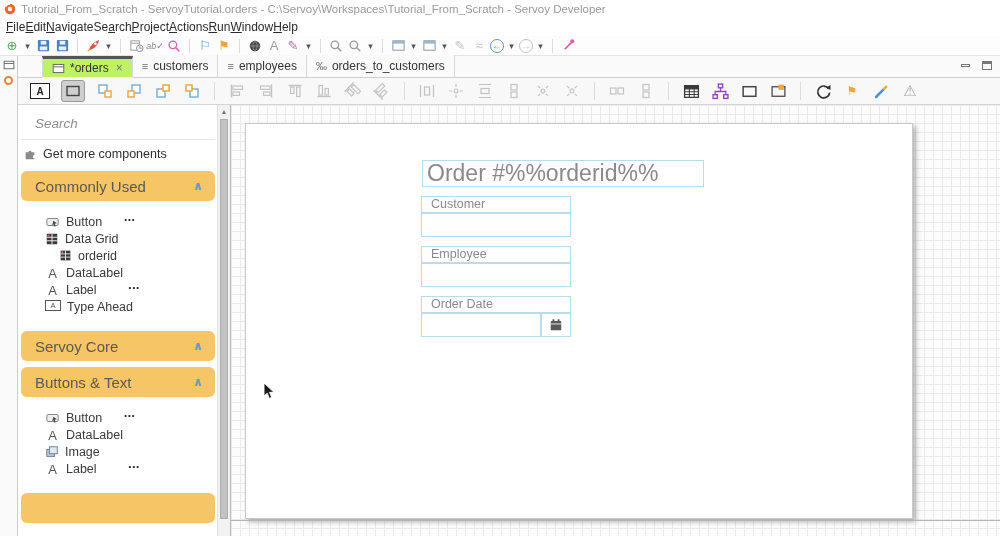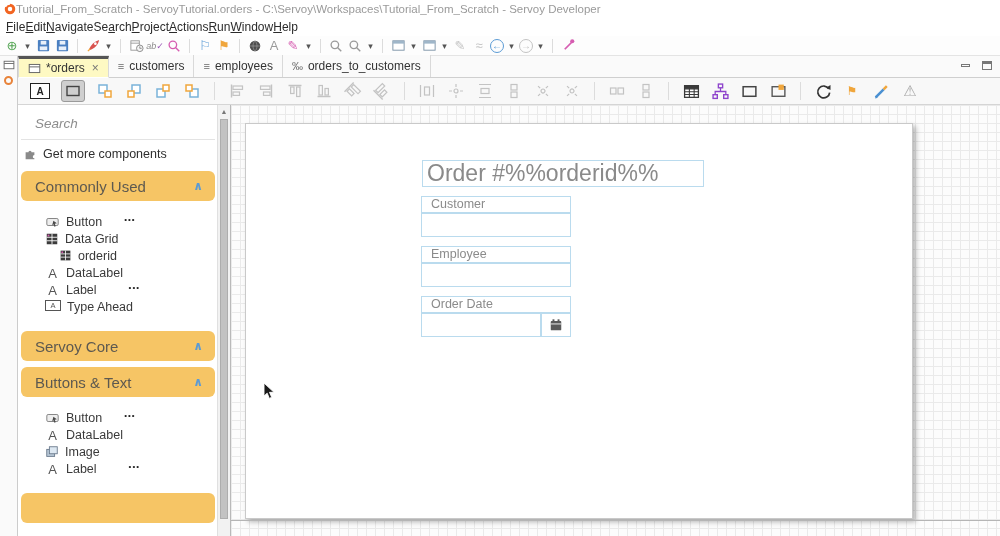--- a/index.html
+++ b/index.html
@@ -1,18 +1,18 @@
 <!DOCTYPE html>
 <html><head>
 <meta charset="utf-8">
 <style>
   * { margin:0; padding:0; box-sizing:border-box; }
   html,body { width:1000px; height:536px; overflow:hidden; background:#fff;
     font-family:"Liberation Sans","DejaVu Sans",sans-serif; font-size:12px; color:#333; }
-  .titlebar { height:18px; display:flex; align-items:center; padding-left:4px; background:#fff; }
+  .titlebar { height:18px; display:flex; align-items:center; gap:5px; padding-left:4px; background:#fff; }
   .titlebar .title { color:#9a9a9a; font-size:11.5px; white-space:nowrap; }
   .menubar { height:18px; display:flex; align-items:center; padding-left:6px; background:#fff; }
   .menubar span { font-size:12px; color:#2b2b2b; cursor:default; }
   .menubar u { text-decoration:underline; }
   .toolbar1 { height:20px; display:flex; align-items:center; gap:3px; padding-left:4px; background:#fdfdfd; border-bottom:1px solid #e4e4e4; }
   .ti { display:inline-flex; align-items:center; justify-content:center; width:16px; height:16px; font-size:13px; line-height:16px; }
   .dd { width:9px; font-size:9px; color:#555; }
   .sep1 { width:1px; height:14px; background:#dcdcdc; margin:0 4px; }
   .g { color:#51a351; }
   .grey { color:#9a9a9a; }
@@ -23,21 +23,21 @@
   .abc { display:inline-flex; align-items:flex-end; font-size:9px; color:#8a8a8a; }
   .abc b { color:#9b59b6; font-size:9px; }
 
   .workrow { position:relative; height:480px; display:flex; }
   .leftstrip { width:18px; border-right:1px solid #ccc; display:flex; flex-direction:column; align-items:center; padding-top:3px; gap:5px; background:#fafafa; }
   .oring { width:9px; height:9px; border:2px solid #e8833a; border-radius:50%; }
   .editor { flex:1; display:flex; flex-direction:column; min-width:0; }
 
   .tabbar { height:22px; display:flex; align-items:flex-end; background:#fafafa; border-bottom:1px solid #cfcfcf; position:relative; }
   .tab { height:22px; display:flex; align-items:center; gap:5px; padding:0 9px; border-right:1px solid #d9d9d9; font-size:12px; color:#333; background:#fafafa; cursor:default; }
-  .tab.active { background:#fef9c3; border-top:3px solid #555; border-left:1px solid #d9d9d9; margin-bottom:-1px; border-bottom:1px solid #fff; }
+  .tab.active { background:#bef264; border-top:3px solid #555; border-left:1px solid #d9d9d9; margin-bottom:-1px; border-bottom:1px solid #fff;margin-left:24px; }
   .tab .close { color:#777; font-size:12px; margin-left:2px; }
   .tab .licon { color:#6a6a6a; font-size:11px; }
   .winctrl { position:absolute; right:8px; top:3px; display:flex; gap:12px; }
   .wmin { width:9px; height:3px; border:1px solid #777; margin-top:5px; }
   .wmax { width:10px; height:9px; border:1px solid #777; border-top:3px solid #777; margin-top:2px; }
 
   .toolbar2 { height:27px; display:flex; align-items:center; gap:11px; padding-left:12px; background:#f8f8f8; border-bottom:1px solid #d5d5d5; }
   .ei { display:inline-flex; align-items:center; justify-content:center; width:18px; height:18px; }
   .sep2 { width:1px; height:18px; background:#dcdcdc; margin:0 2px; }
   .ebox { width:20px; height:16px; border:1px solid #222; display:inline-flex; align-items:center; justify-content:center; font-size:10px; font-weight:bold; color:#222; background:#fff; }

